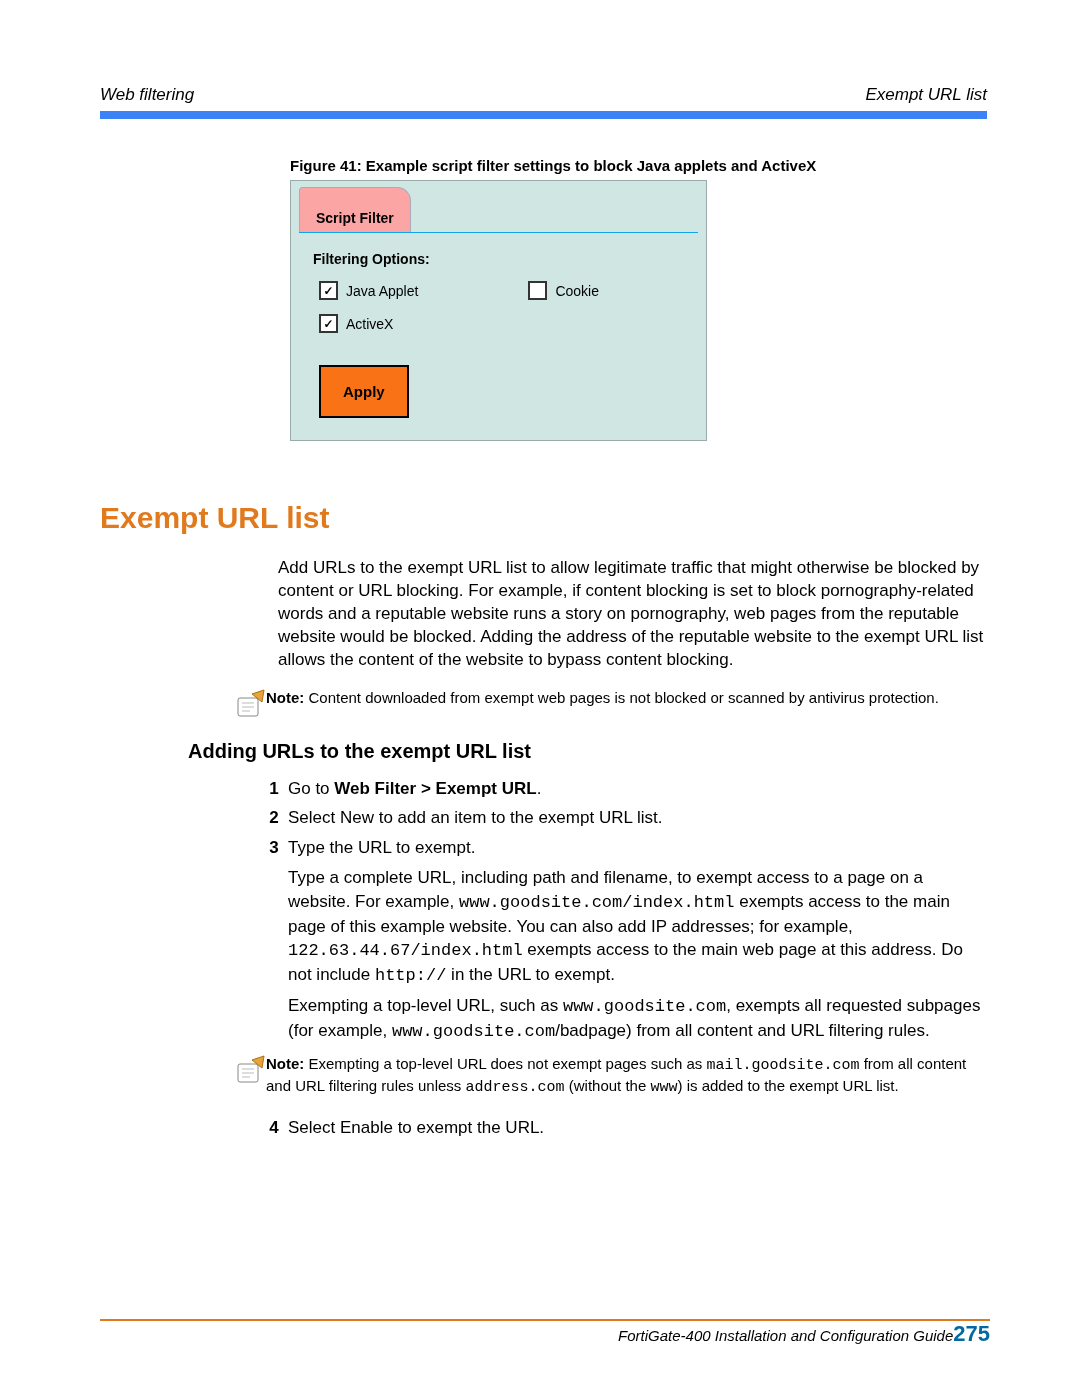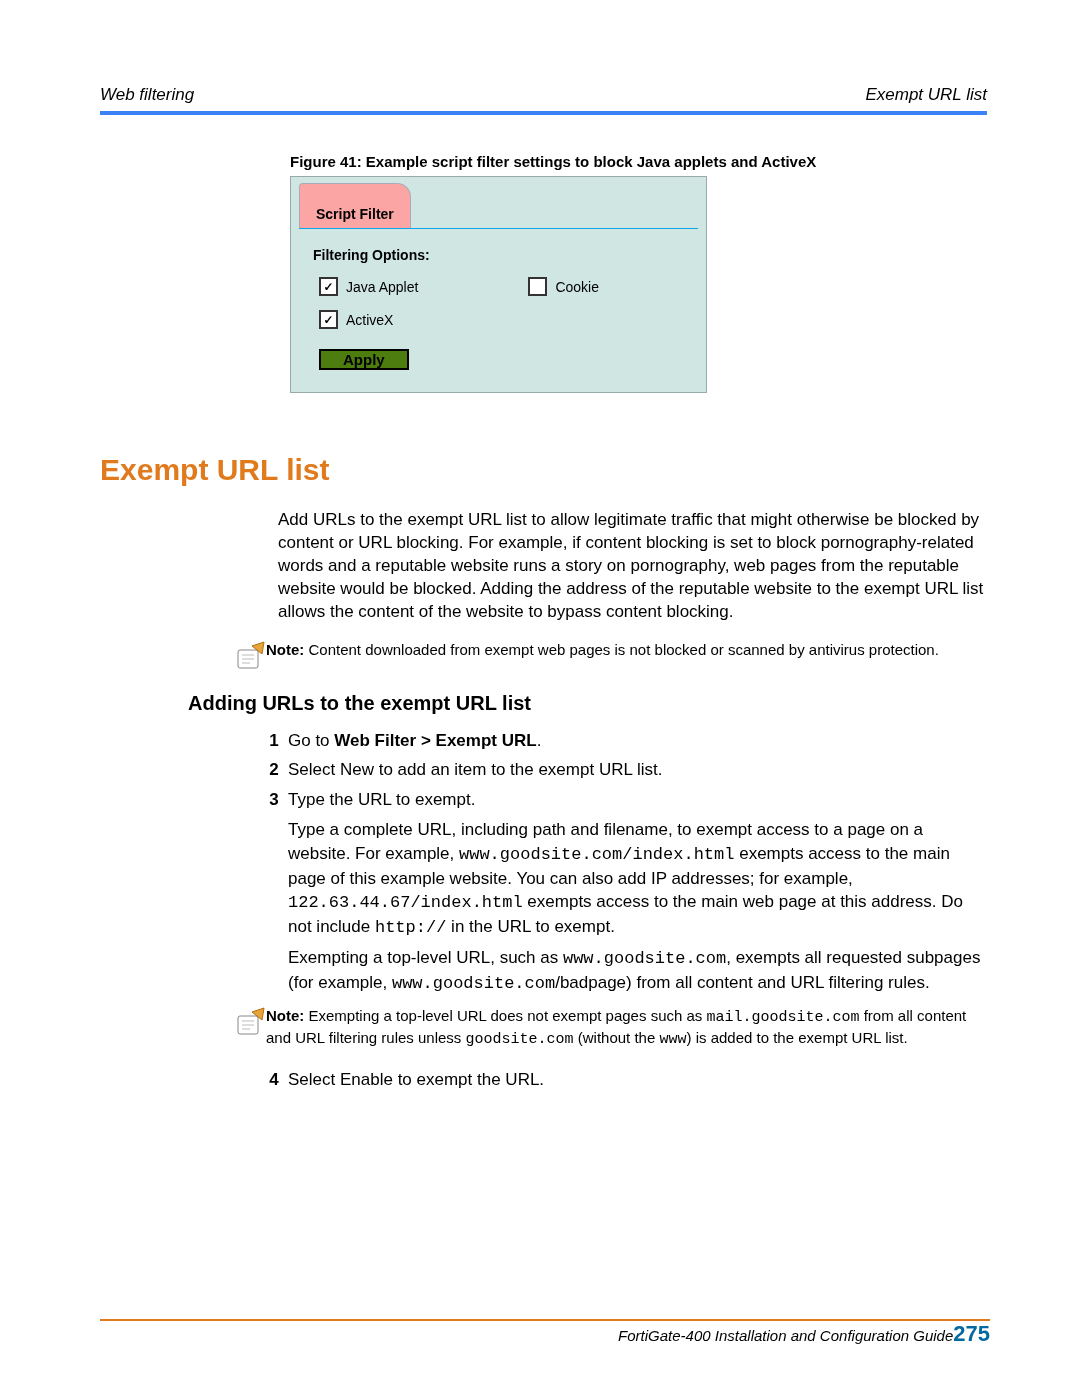--- a/index.html
+++ b/index.html
@@ -15,21 +15,21 @@
     position: relative;
     box-sizing: border-box;
     padding: 85px 93px 60px 100px;
   }
   .topbar {
     display: flex;
     justify-content: space-between;
     font-style: italic;
     font-size: 17px;
     padding-bottom: 6px;
-    border-bottom: 4px solid #3b82f6;
+    border-bottom: 8px solid #3b82f6;
   }
   .figure-caption {
     font-weight: bold;
     font-size: 15px;
     margin: 38px 0 6px 190px;
   }
   .screenshot {
     margin-left: 190px;
     width: 415px;
     background: #cfe6e3;
@@ -62,26 +62,26 @@
     width: 15px; height: 15px;
     border: 2px solid #333;
     background: #fff;
     display: inline-flex;
     align-items: center; justify-content: center;
     font-size: 12px; font-weight: bold;
     line-height: 1;
   }
   .apply-btn {
     display: inline-block;
-    padding: 0 22px;
-    background: #4d7c0f;
+    padding: 16px 22px;
+    background: #f97316;
     border: 2px solid #000;
     font-weight: bold;
     font-size: 15px;
-    margin-top: 6px;
+    margin-top: 18px;
   }
 
   .h1 {
     color: #e07a1d;
     font-weight: bold;
     font-size: 30px;
     margin-top: 60px;
     margin-bottom: 22px;
   }
   .body-indent {
@@ -229,21 +229,21 @@
     <div class="note-icon">
       <svg width="34" height="34" viewBox="0 0 34 34">
         <rect x="4" y="10" width="20" height="18" rx="2" fill="#fff" stroke="#888"></rect>
         <line x1="8" y1="15" x2="20" y2="15" stroke="#bbb"></line>
         <line x1="8" y1="19" x2="20" y2="19" stroke="#bbb"></line>
         <line x1="8" y1="23" x2="16" y2="23" stroke="#bbb"></line>
         <path d="M18 6 L30 2 L28 14 Z" fill="#e8a43a" stroke="#b07010"></path>
       </svg>
     </div>
     <div class="note-text">
-      <b>Note:</b><span> Exempting a top-level URL does not exempt pages such as </span><code>mail.goodsite.com</code><span> from all content and URL filtering rules unless </span><code>goodsite.com</code><span> (without the </span><code>www</code><span>) is added to the exempt URL list.</span>
+      <b>Note:</b><span> Exempting a top-level URL does not exempt pages such as </span><code>mail.goodsite.com</code><span> from all content and URL filtering rules unless </span><code>address.com</code><span> (without the </span><code>www</code><span>) is added to the exempt URL list.</span>
     </div>
   </div>
 
   <div class="step" style="margin-top:10px;">
     <div class="step-num">4</div>
     <div class="step-body">Select Enable to exempt the URL.</div>
   </div>
 
   <div class="footer-rule"></div>
   <div class="footer">

